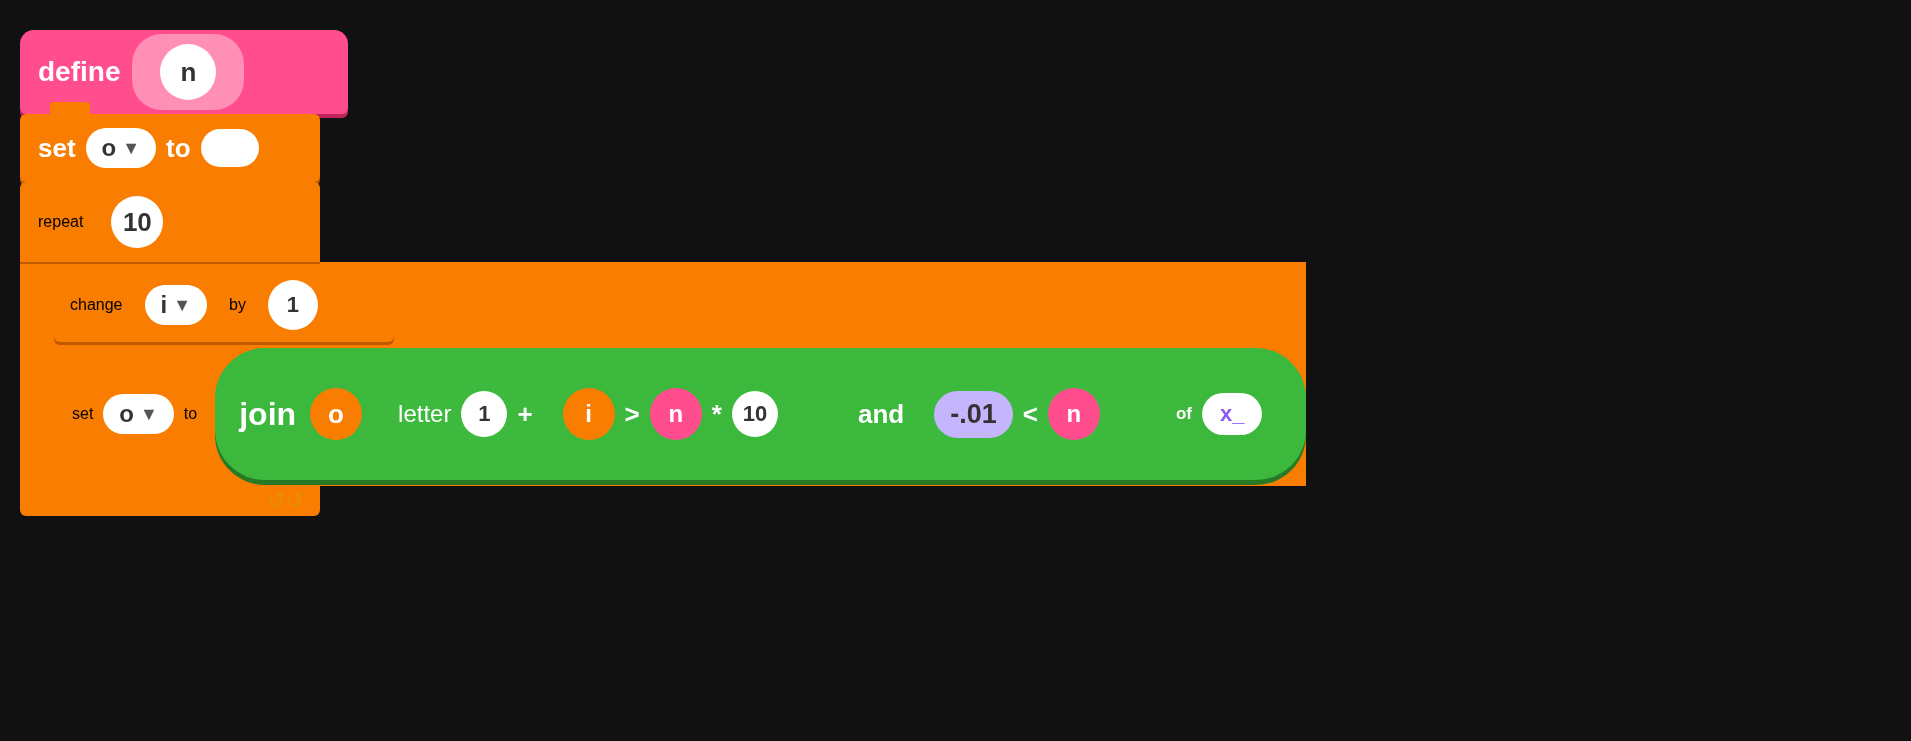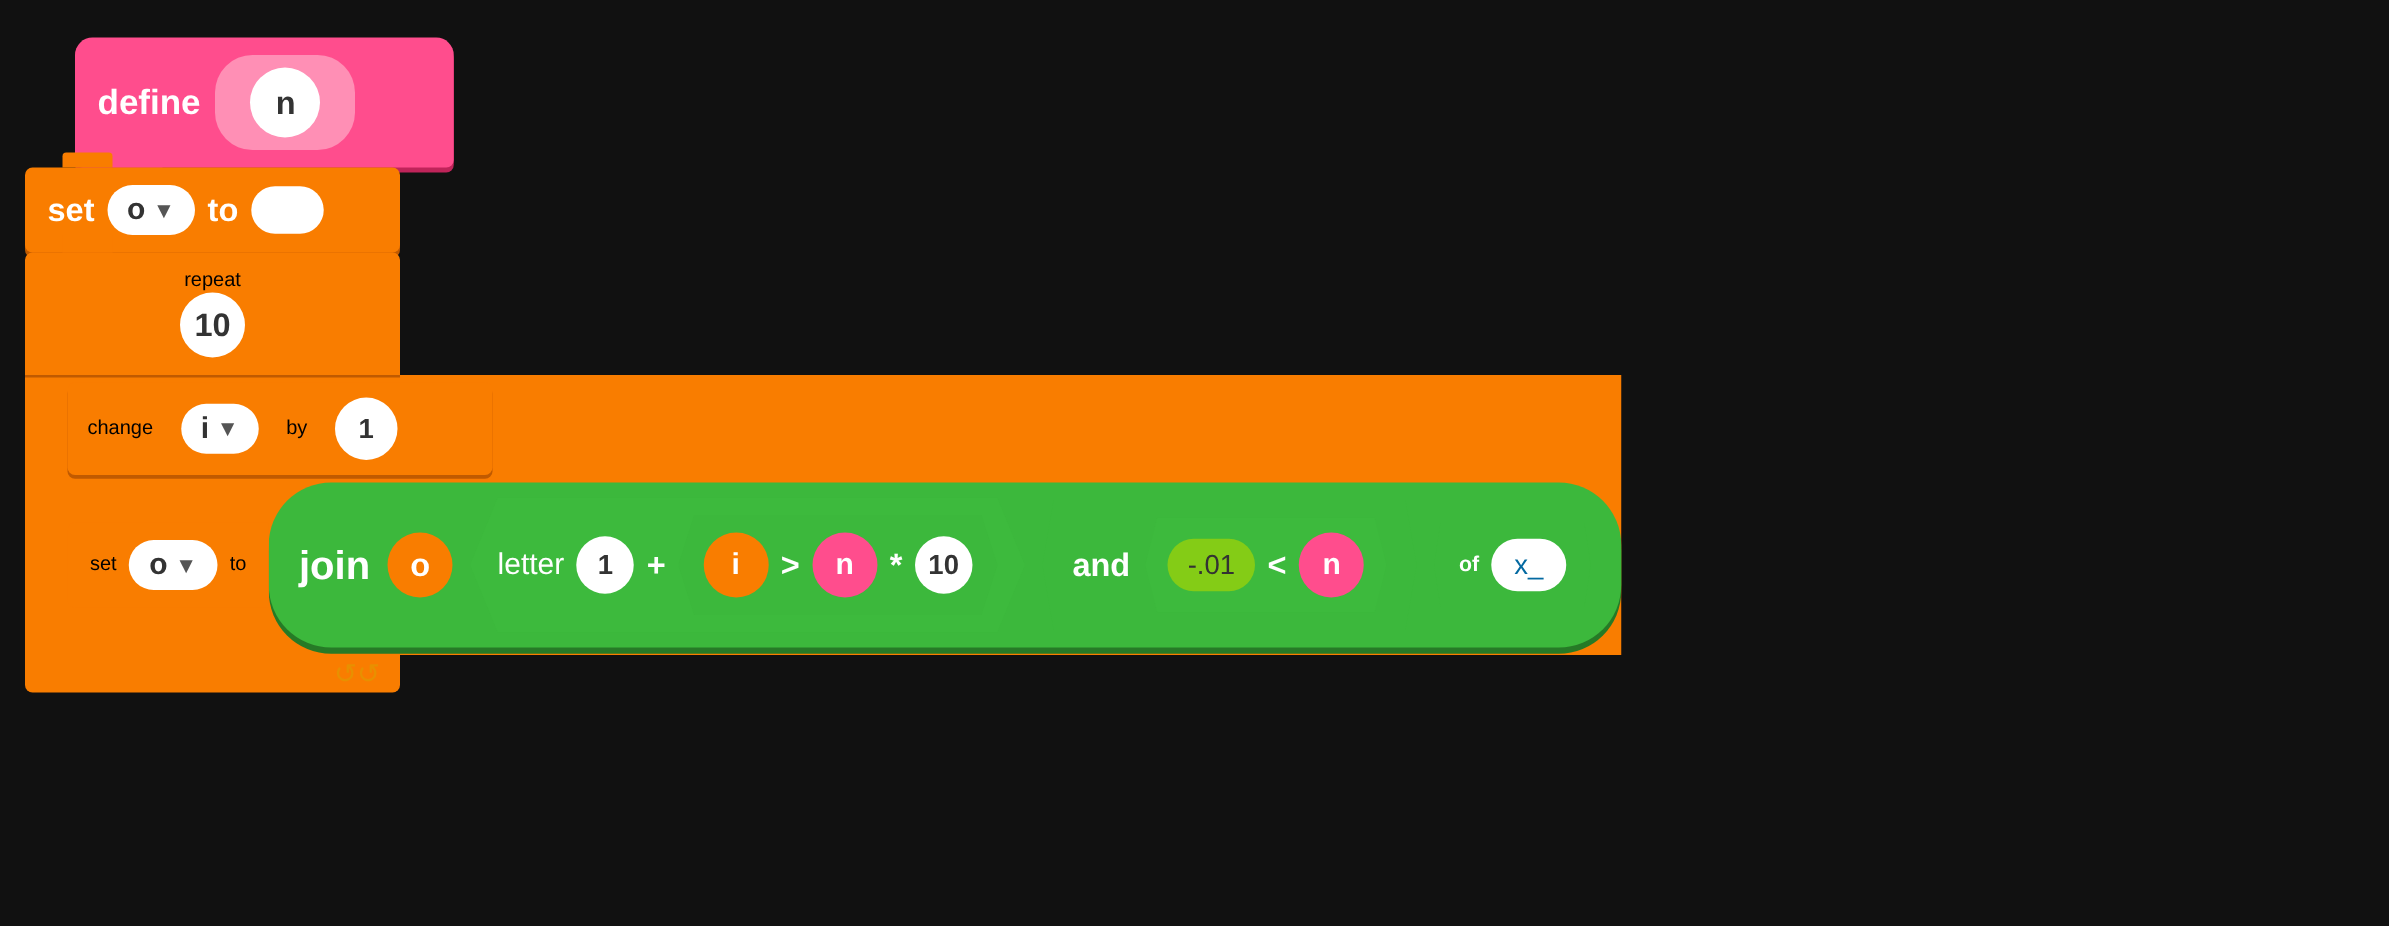--- a/index.html
+++ b/index.html
@@ -9,29 +9,28 @@
       height: 741px;
       overflow: hidden;
       font-family: sans-serif;
       position: relative;
     }
 
     
     .block-define {
       background: #ff4d8d;
       border-radius: 14px 14px 6px 6px;
-      padding: 14px 18px;
+      padding: 4px 18px;
       display: flex;
       align-items: center;
       gap: 12px;
-      width: 303px;
+      width: 328px;
       position: relative;
       margin-bottom: 0;
       box-shadow: 0 4px 0 #c0245a;
-      margin-left: 40px;
     }
     .block-define::after {
       content: '';
       position: absolute;
       bottom: -14px;
       left: 30px;
       width: 40px;
       height: 14px;
       background: #ff4d8d;
       border-radius: 0 0 6px 6px;
@@ -147,45 +146,44 @@
       justify-content: center;
       font-size: 22px;
       font-weight: bold;
       color: #333;
     }
     .pill-white-rect {
       background: white;
       border-radius: 26px;
       padding: 8px 18px;
       font-size: 22px;
-      font-weight: normal;
-      color: #0369a1;
+      font-weight: bold;
+      color: #8b5cf6;
       display: flex;
       align-items: center;
     }
     .pill-white-neg {
-      background: #84cc16;
+      background: #c4b5fd;
       border-radius: 26px;
       padding: 8px 16px;
-      font-size: 22px;
-      font-weight: normal;
+      font-size: 27px;
+      font-weight: bold;
       color: #333;
     }
 
     .repeat-header-row {
       background: #f97d00;
       border-radius: 6px 6px 0 0;
       padding: 14px 18px;
       display: flex;
       align-items: center;
-      gap: 0;
+      gap: 28px;
       width: 300px;
       position: relative;
       box-shadow: 0 2px 0 #c05a00;
-      flex-direction: column;
     }
     .repeat-header-row::before {
       content: '';
       position: absolute;
       top: -14px;
       left: 30px;
       width: 40px;
       height: 14px;
       background: #f97d00;
     }

